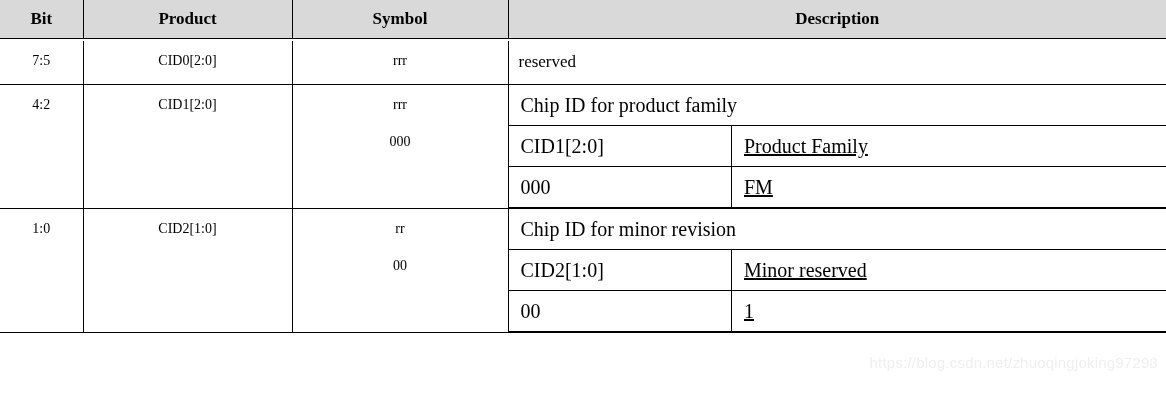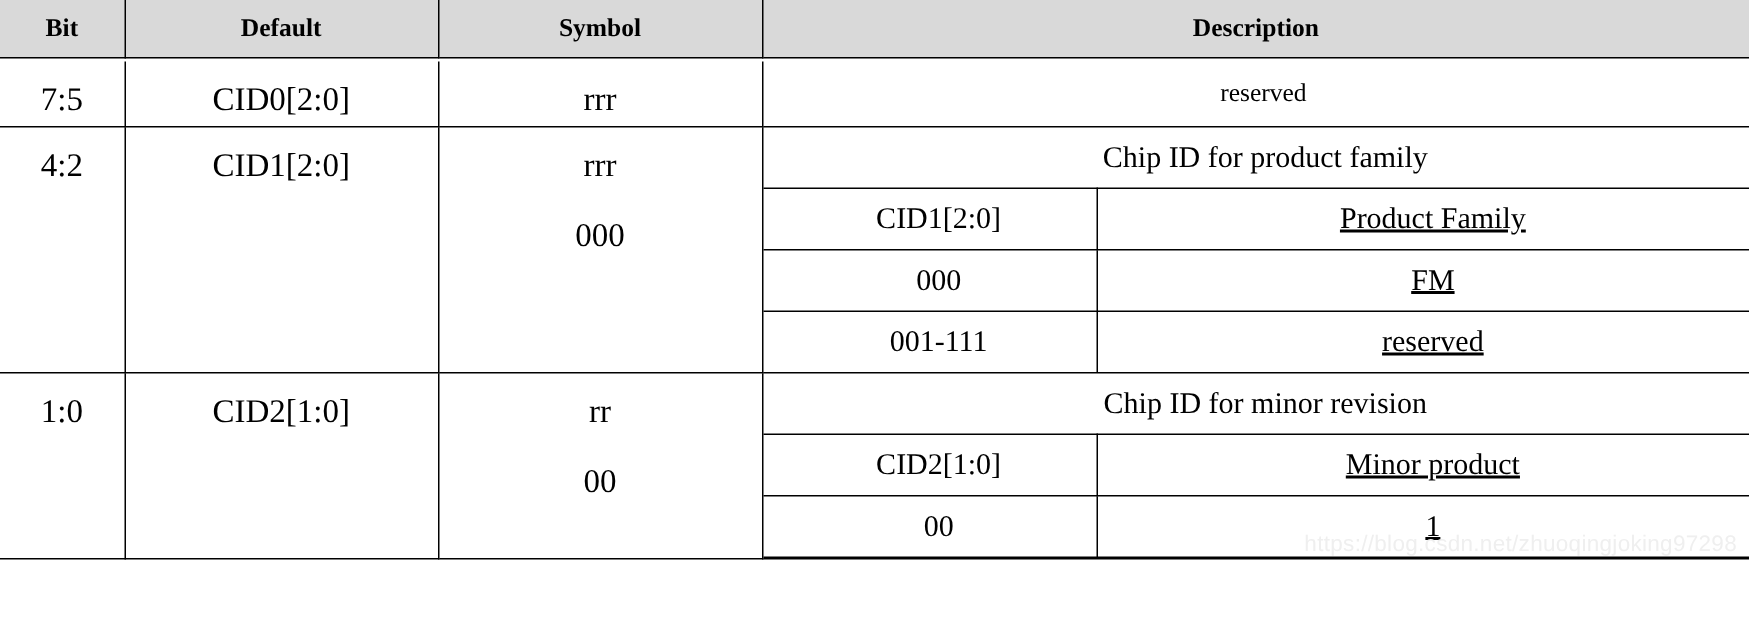--- a/index.html
+++ b/index.html
@@ -63,31 +63,30 @@
     background: #ffffff;
   }
 
   
   td.bit, td.sym, td.def {
     text-align: center;
     vertical-align: top;
     padding: 12px 0 0 0;
     border-right: 1.6px solid #000;
     border-bottom: 1.6px solid #000;
-    font-size: 22px;
+    font-size: 14px;
   }
   td.def .dline { display: block; }
   td.def .dline + .dline { margin-top: 21px; }
 
   td.desc {
     padding: 0;
     border-right: 0;
     border-bottom: 1.6px solid #000;
     vertical-align: top;
-    text-align: center;
   }
 
   
   .desc-plain {
     padding: 11px 0 0 10px;
     font-size: 17px;
     height: 43px;
     box-sizing: border-box;
   }
 
@@ -136,21 +135,21 @@
   <table class="reg">
     <colgroup>
       <col class="c-bit">
         <col class="c-sym">
         <col class="c-def">
         <col class="c-desc">
     </colgroup>
     <thead>
       <tr class="hdr">
         <th>Bit</th>
-        <th>Default</th>
+        <th>Product</th>
         <th>Symbol</th>
         <th class="last">Description</th>
       </tr>
       <tr class="hdrline">
         <td colspan="4"></td>
       </tr>
     </thead>
     <tbody>
 
       <tr>
@@ -182,24 +181,20 @@
                 <td class="full" colspan="2">Chip ID for product family</td>
               </tr>
               <tr>
                 <td>CID1[2:0]</td>
                 <td class="right">Product Family</td>
               </tr>
               <tr>
                 <td>000</td>
                 <td class="right">FM</td>
               </tr>
-              <tr class="lastrow">
-                <td>001-111</td>
-                <td class="right">reserved</td>
-              </tr>
             </tbody>
           </table>
         </td>
       </tr>
 
       <tr>
         <td class="bit">1:0</td>
         <td class="sym">CID2[1:0]</td>
         <td class="def">
           <span class="dline">rr</span>
@@ -210,21 +205,21 @@
             <colgroup>
                 <col class="s-a">
                 <col class="s-b">
               </colgroup>
             <tbody>
               <tr>
                 <td class="full" colspan="2">Chip ID for minor revision</td>
               </tr>
               <tr>
                 <td>CID2[1:0]</td>
-                <td class="right">Minor product</td>
+                <td class="right">Minor reserved</td>
               </tr>
               <tr>
                 <td>00</td>
                 <td class="right">1</td>
               </tr>
             </tbody>
           </table>
         </td>
       </tr>
 

